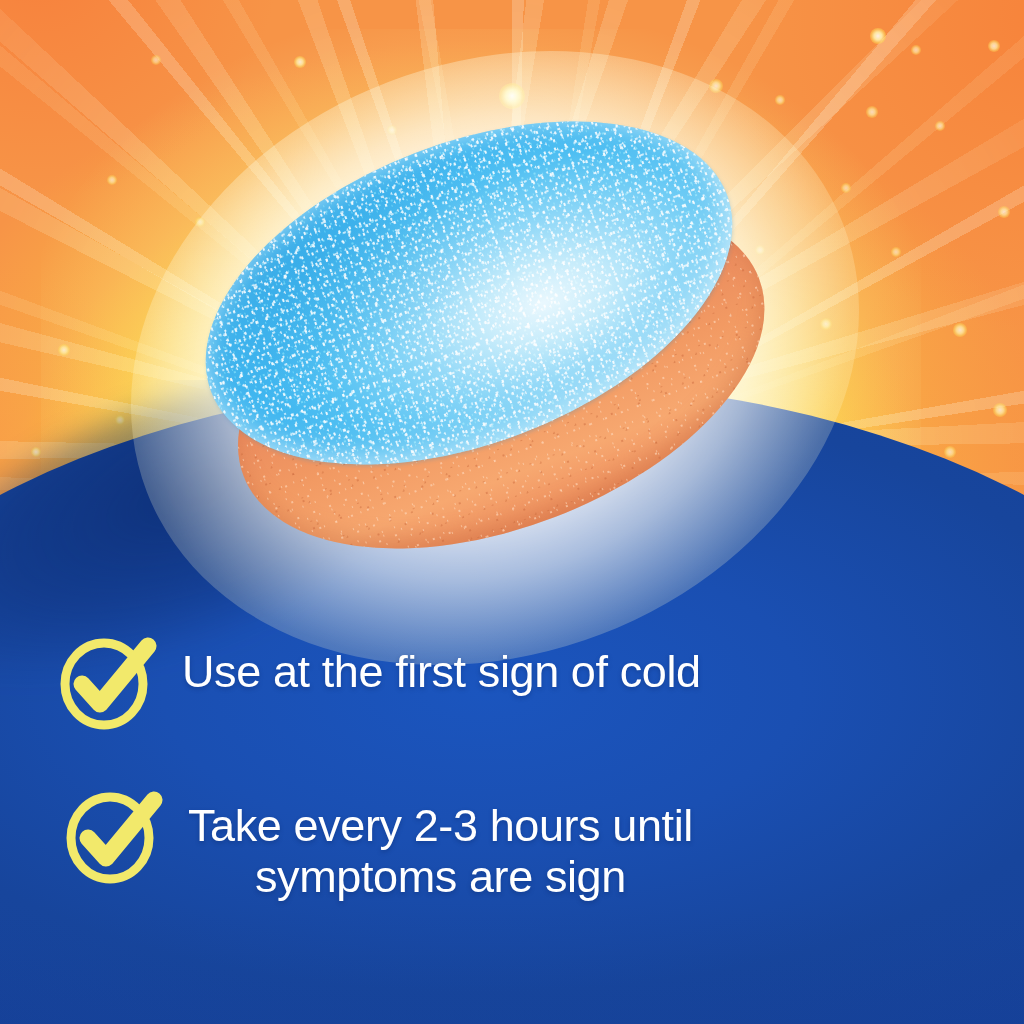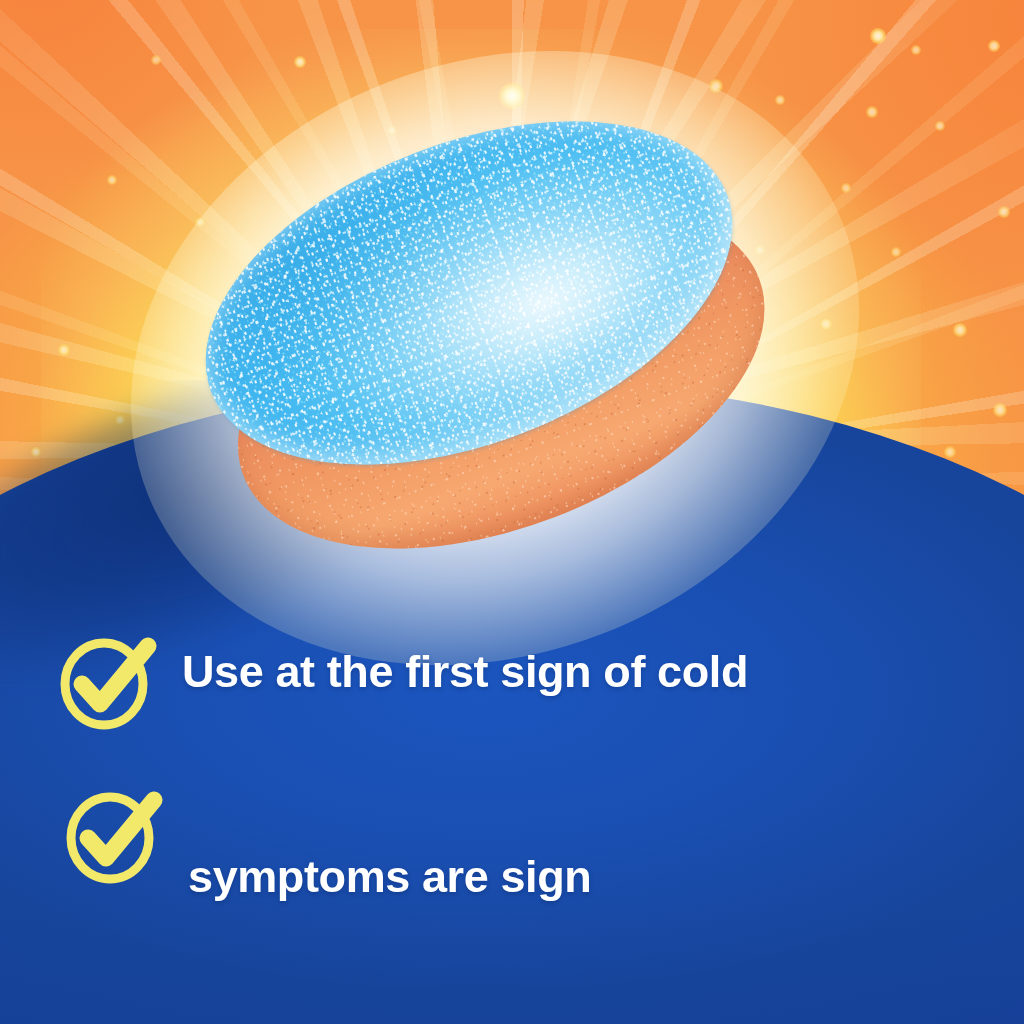--- a/index.html
+++ b/index.html
@@ -182,21 +182,21 @@
     padding:0 56px;
   }
   .bullet {
     display:flex; align-items:flex-start;
     gap:18px;
   }
   .bullet + .bullet { margin-top:62px; }
   .check-icon { flex:0 0 auto; width:108px; height:96px; margin-top:-4px; }
   .bullet-text {
     color:#FFFFFF;
-    font-weight:bold;
+    font-weight:normal;
     font-size:45px;
     line-height:1.14;
     letter-spacing:-0.4px;
     text-shadow:0 2px 4px rgba(8,36,98,.35);
     padding-top:6px;
   }
   .b1 .bullet-text { white-space:nowrap; }
   .b2 { padding-left:6px; }
   .b2 .bullet-text { text-align:center; max-width:640px; }
 </style>
@@ -277,19 +277,19 @@
     </div>
 
     <div class="bullet b2">
       <span class="check-icon">
         <svg viewBox="0 0 108 96" width="108" height="96" aria-hidden="true">
           <ellipse cx="48" cy="48" rx="39" ry="41" fill="none" stroke="#F2E96B" stroke-width="9"></ellipse>
           <path d="M26 48 L44 68 L92 10" fill="none" stroke="#F2E96B" stroke-width="17" stroke-linecap="round" stroke-linejoin="round"></path>
         </svg>
       </span>
       <span class="bullet-text">
-        <br>
+        <span>Take every 2-3 hours until</span><br>
         <span>symptoms are sign</span>
       </span>
     </div>
 
   </div>
 </div>
 
 </body></html>

